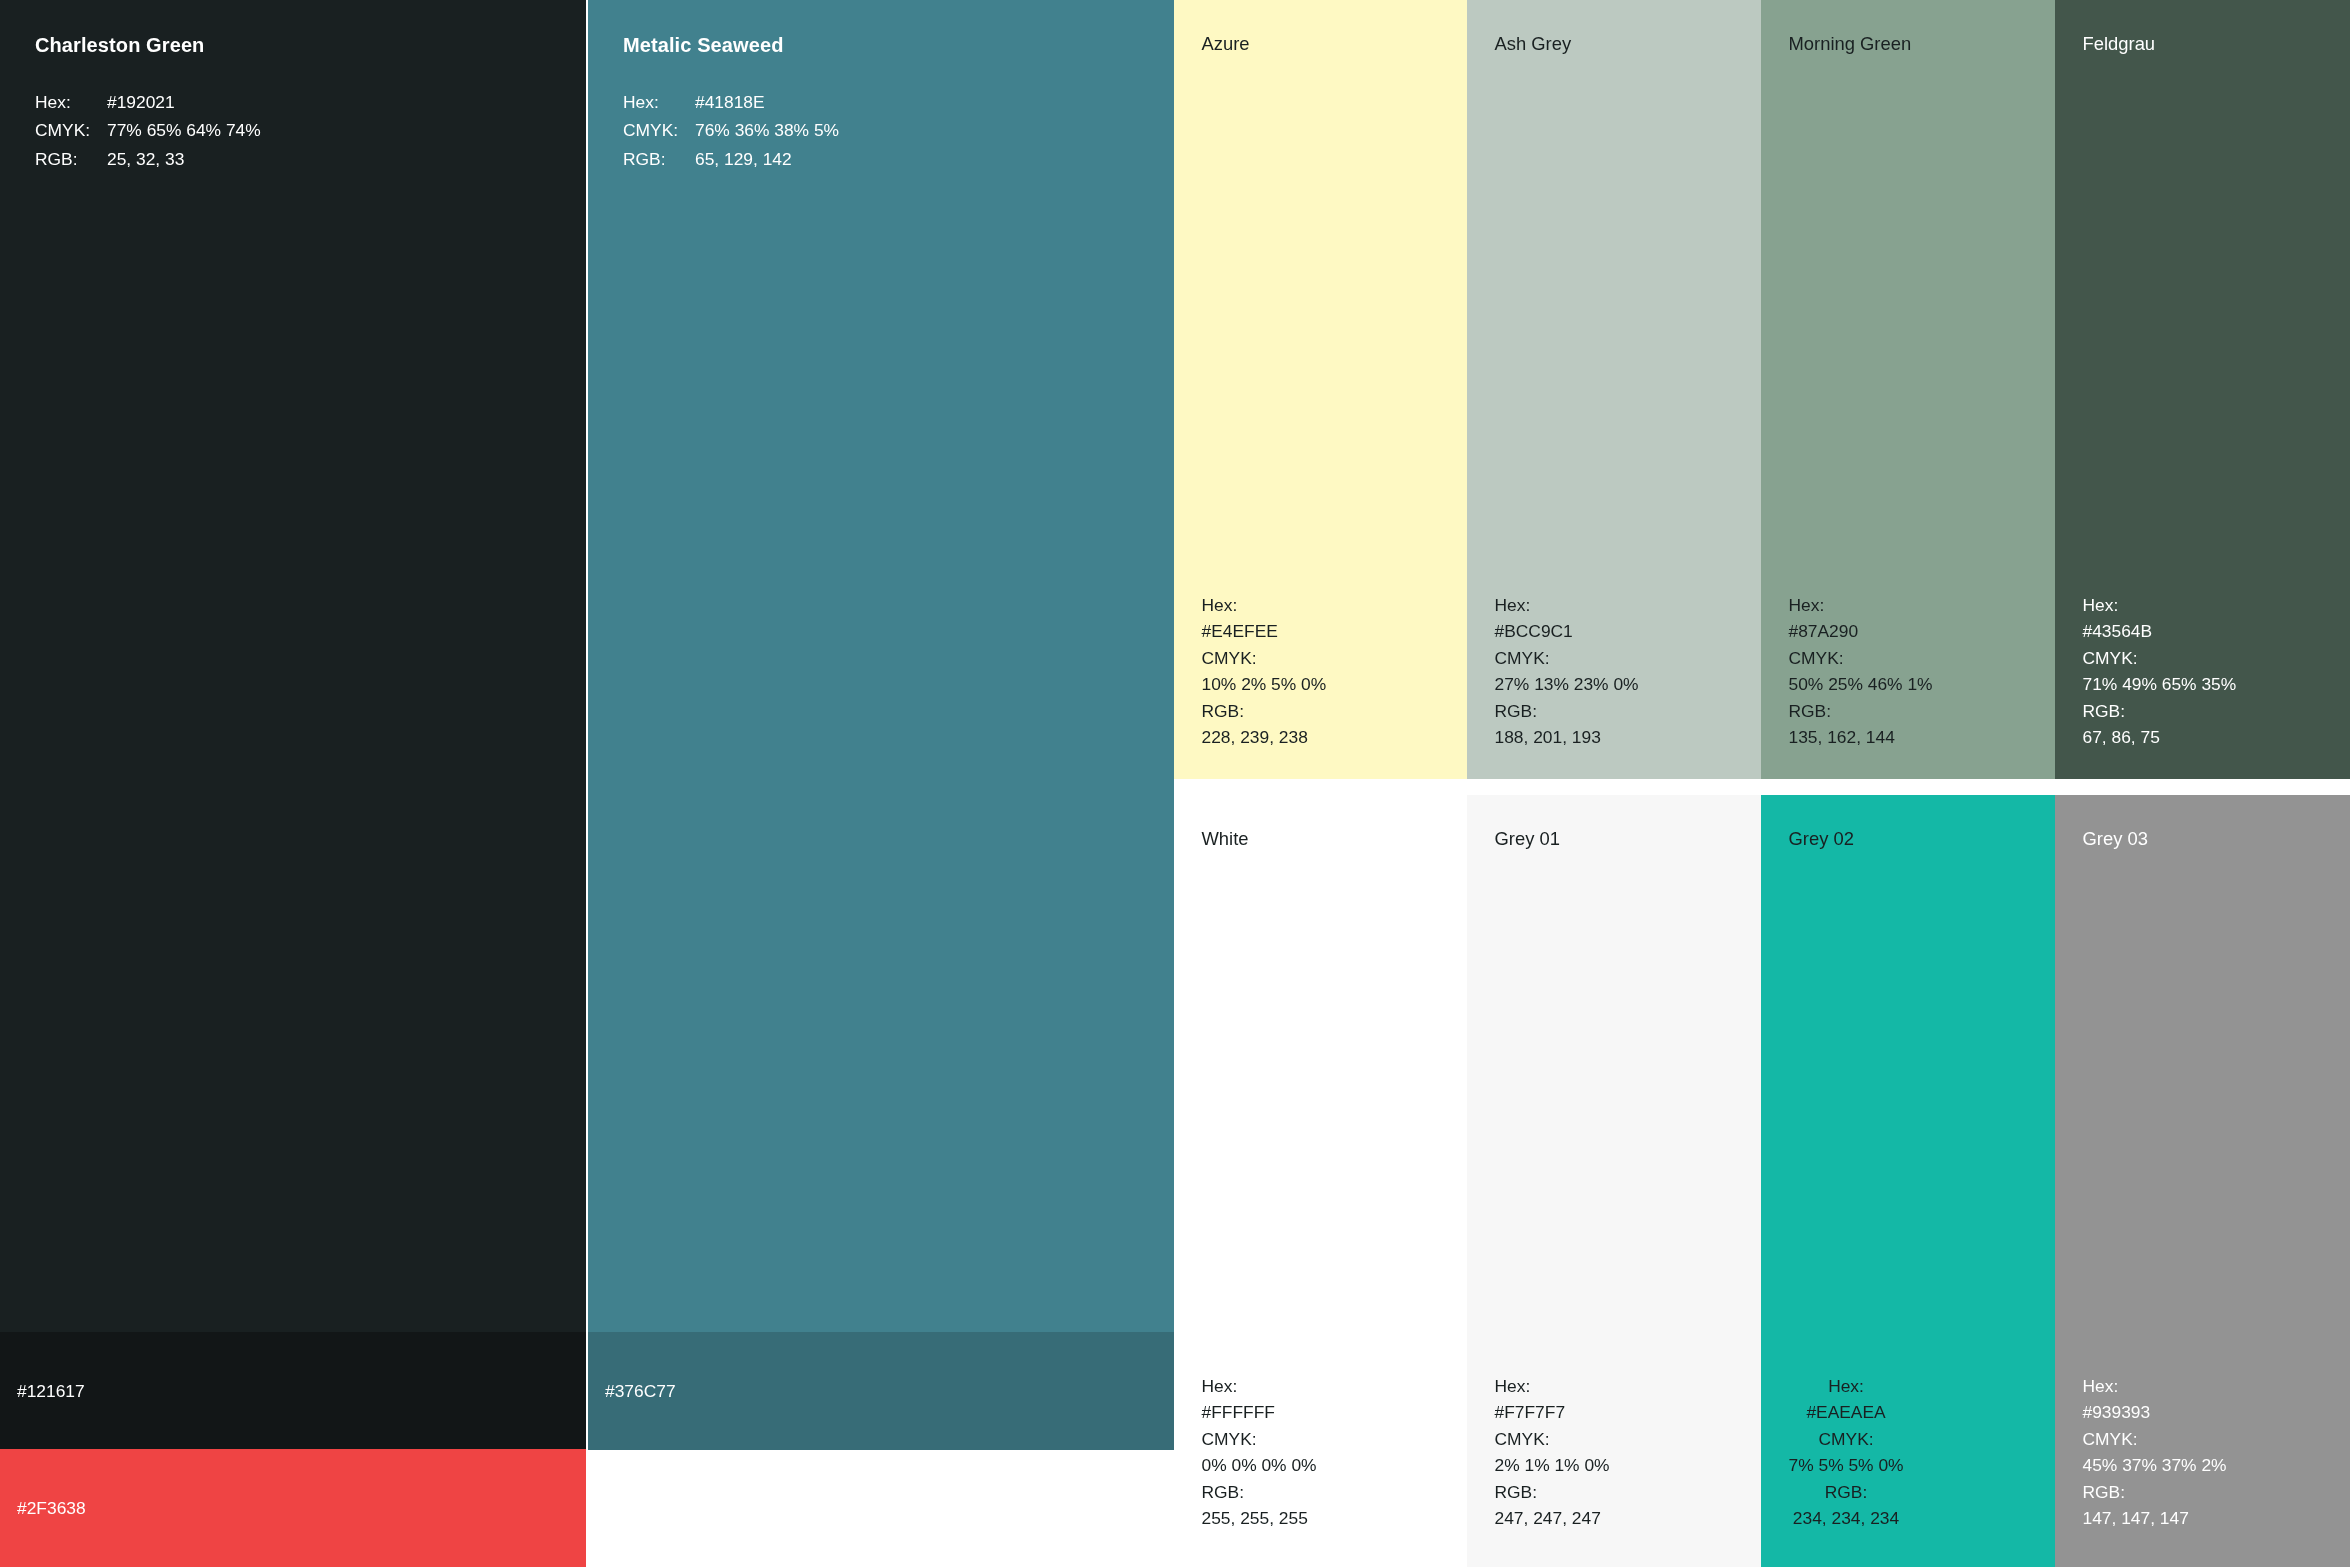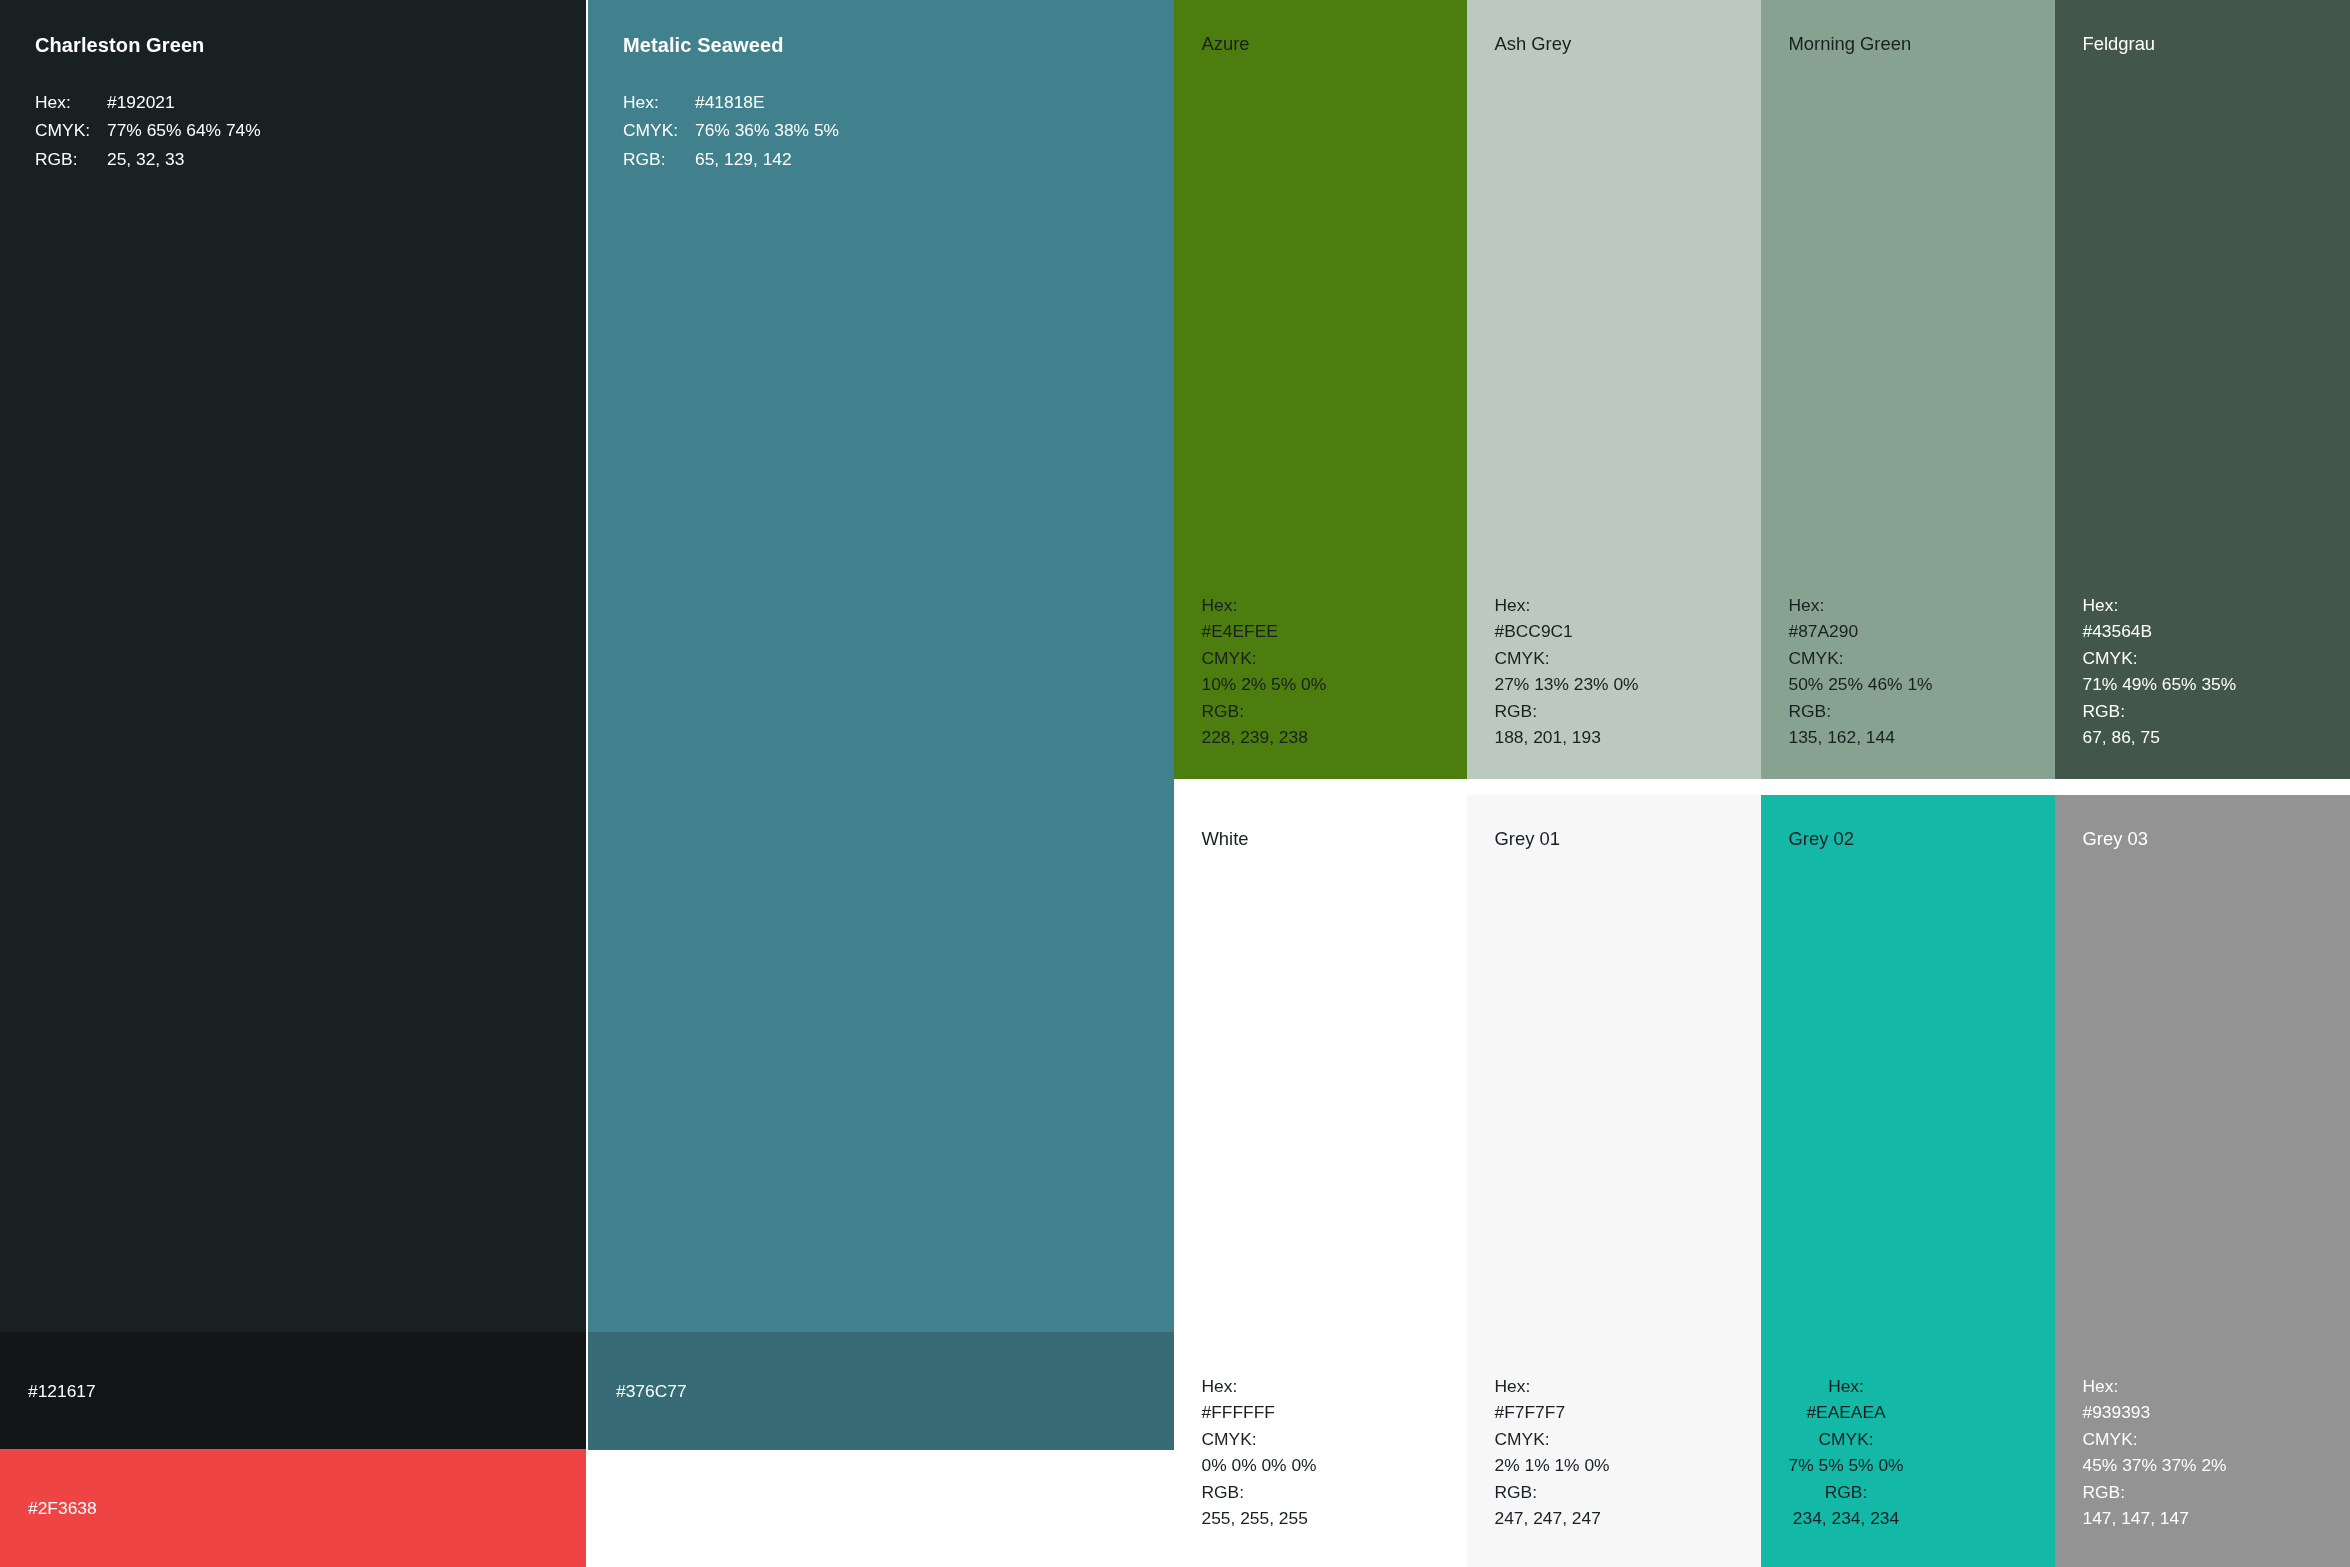--- a/index.html
+++ b/index.html
@@ -23,21 +23,21 @@
     line-height:1.2;
   }
   .big-specs { position:absolute; left:35px; top:88px; }
   .spec-row { display:flex; font-size:17.4px; line-height:1.63; white-space:nowrap; }
   .spec-key { width:72px; flex:0 0 72px; }
   .spec-val { }
 
   
   .shade { position:absolute; }
   .shade-label {
-    position:absolute; left:28px; top:50%; transform:translateY(-50%);
+    position:absolute; left:17px; top:50%; transform:translateY(-50%);
     font-size:17.4px; white-space:nowrap;
   }
   #shade-charleston-1 { left:0;   top:1332px; width:586px; height:118px; }
   #shade-charleston-2 { left:0;   top:1449px; width:586px; height:118px; }
   #shade-seaweed-1    { left:588px; top:1332px; width:586px; height:118px; }
   #shade-seaweed-2    { left:588px; top:1449px; width:586px; height:118px; }
 
   
   .swatch { position:absolute; }
   .sw-title {
@@ -108,21 +108,21 @@
   <div class="shade" id="shade-charleston-1" style="background: rgb(18, 22, 23); color: rgb(255, 255, 255);">
     <div class="shade-label">#121617</div>
   </div>
   <div class="shade" id="shade-charleston-2" style="background: #ef4444; color: rgb(255, 255, 255);">
     <div class="shade-label">#2F3638</div>
   </div>
   <div class="shade" id="shade-seaweed-1" style="background: rgb(55, 108, 119); color: rgb(255, 255, 255);">
     <div class="shade-label">#376C77</div>
   </div>
 
-  <div class="swatch row-top col-1" id="sw-azure" style="background: #4d7c0f; color: rgb(25, 32, 33);">
+  <div class="swatch row-top col-1" id="sw-azure" style="background: #fef9c3; color: rgb(25, 32, 33);">
     <div class="sw-title">Azure</div>
     <div class="sw-specs">
       <div class="sw-line">Hex:</div>
       <div class="sw-line">#E4EFEE</div>
       <div class="sw-line">CMYK:</div>
       <div class="sw-line">10% 2% 5% 0%</div>
       <div class="sw-line">RGB:</div>
       <div class="sw-line">228, 239, 238</div>
     </div>
   </div>

